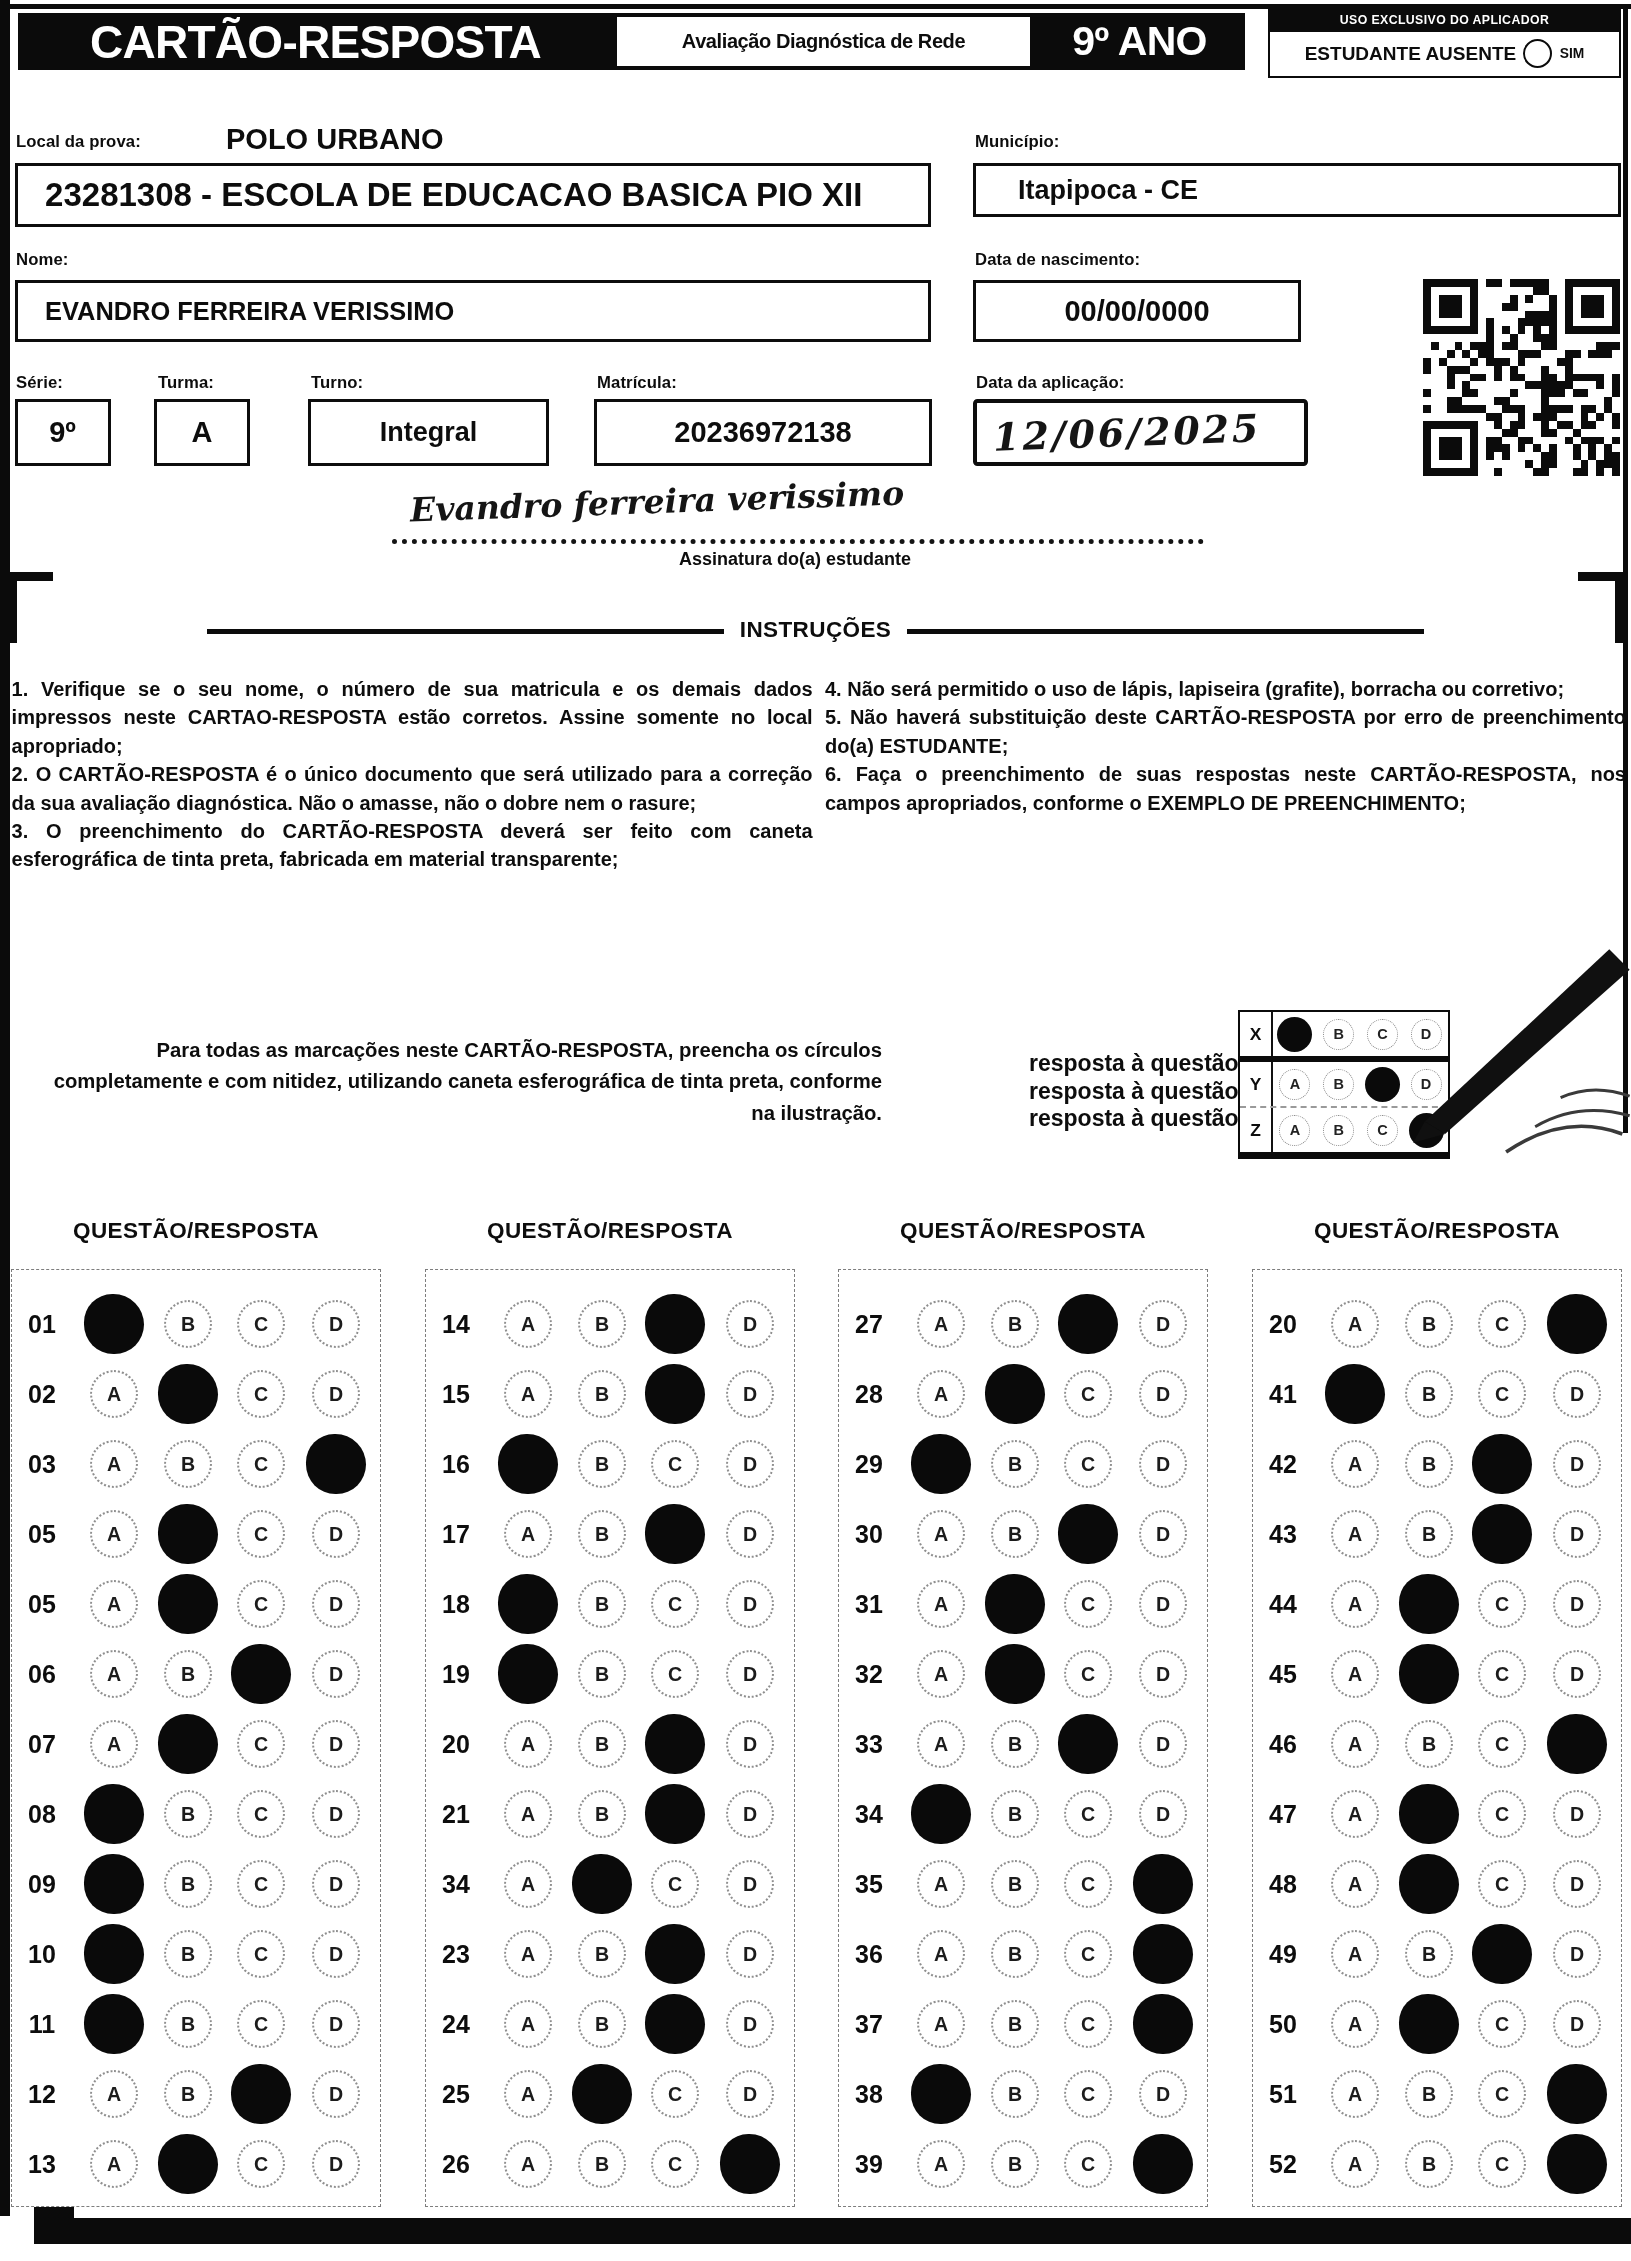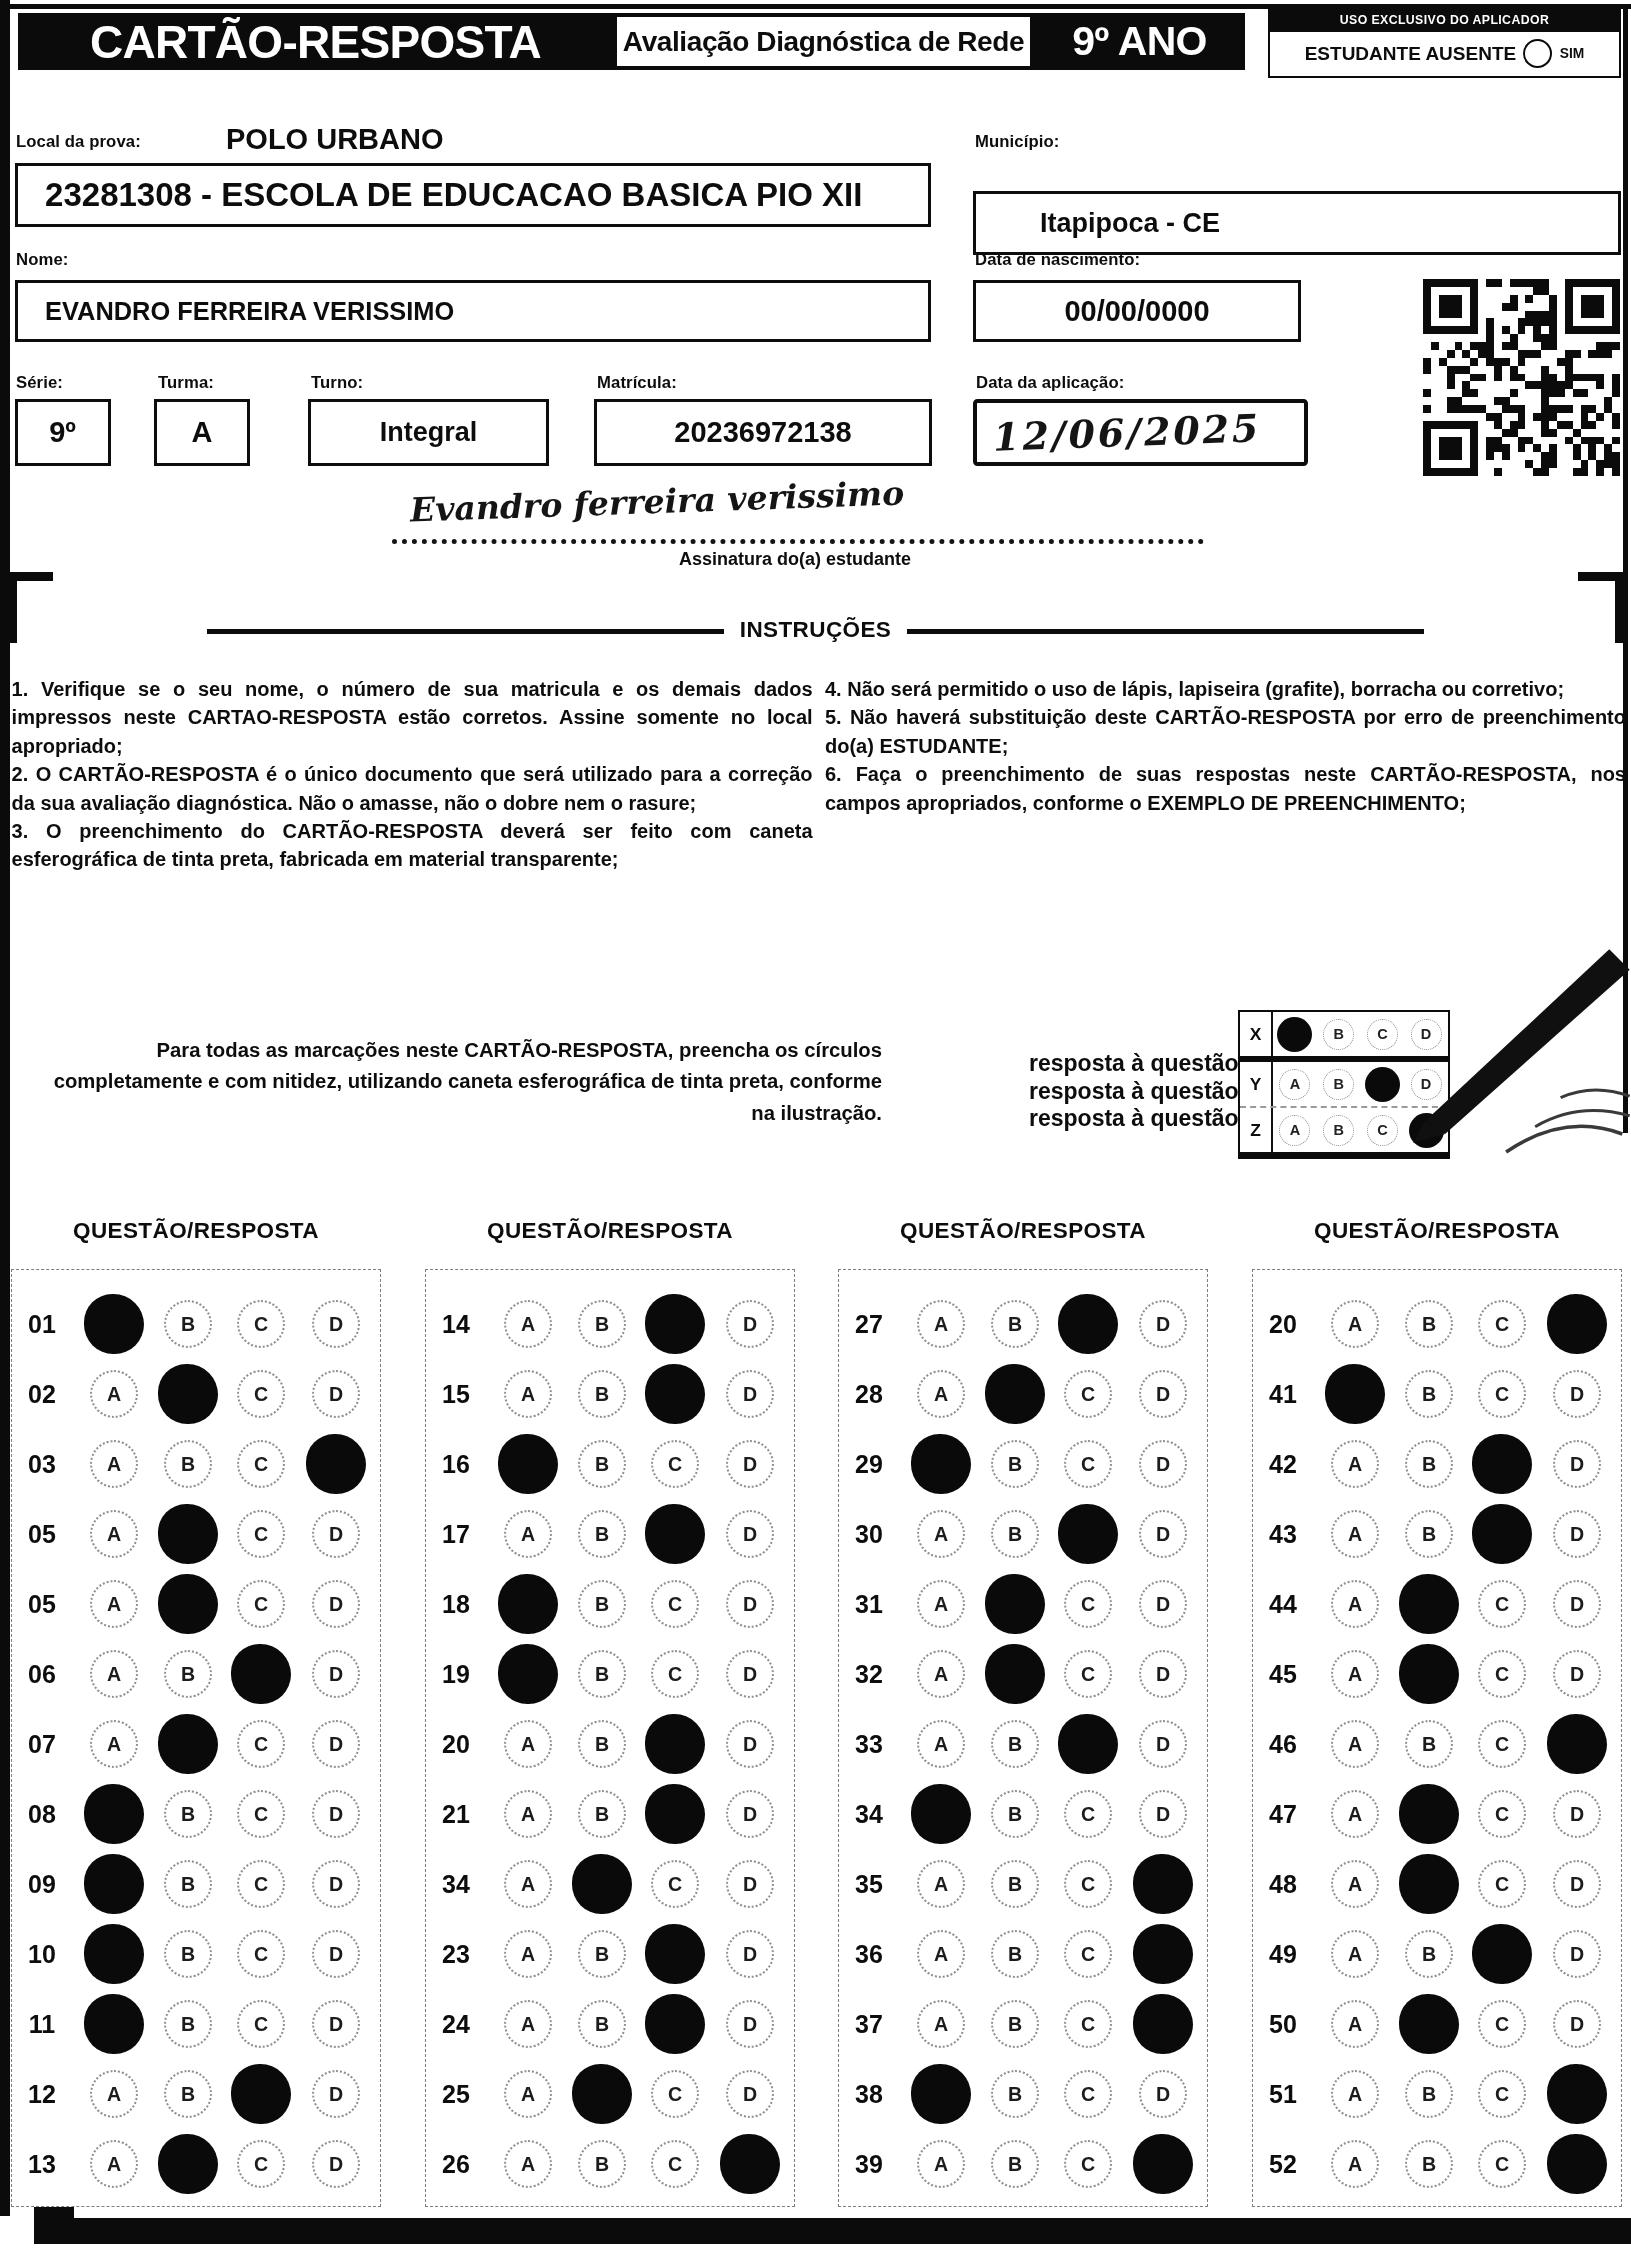--- a/index.html
+++ b/index.html
@@ -38,21 +38,21 @@
   <div class="abs scanbar" style="left:0;top:0;width:10.2px;height:2216px;"></div>
   <div class="abs scanbar" style="left:0;top:4.4px;width:1632px;height:4.4px;"></div>
   <div class="abs scanbar" style="left:1623px;top:5.8px;width:5.1px;height:1127px;"></div>
   <div class="abs scanbar" style="left:40px;top:2218px;width:1592px;height:26px;"></div>
   <div class="abs scanbar" style="left:34px;top:2169px;width:40px;height:75px;"></div>
 
   <div class="abs blackbox center" style="left:18px;top:13px;width:595px;height:57px;align-items:center;">
     <span class="b" style="font-size:46px;letter-spacing:-0.7px;">CARTÃO-RESPOSTA</span>
   </div>
   <div class="abs center" style="left:613px;top:13px;width:421px;height:57px;border:4.4px solid #0b0b0b;box-sizing:border-box;background:#fff;">
-    <span class="b" style="font-size:28px;letter-spacing:-0.4px;">Avaliação Diagnóstica de Rede</span>
+    <span class="b" style="font-size:20px;letter-spacing:-0.4px;">Avaliação Diagnóstica de Rede</span>
   </div>
   <div class="abs blackbox center" style="left:1034px;top:13px;width:211px;height:57px;">
     <span class="b" style="font-size:41px;letter-spacing:-0.7px;">9º ANO</span>
   </div>
 
   <div class="abs" style="left:1268px;top:8.7px;width:353px;height:70px;">
     <div class="blackbox center" style="height:23px;">
       <span class="b" style="font-size:12.3px;letter-spacing:0.4px;">USO EXCLUSIVO DO APLICADOR</span>
     </div>
     <div style="height:46px;border:2.9px solid #0b0b0b;border-top:none;box-sizing:border-box;display:flex;align-items:center;justify-content:center;gap:7.3px;background:#fff;">
@@ -62,21 +62,21 @@
     </div>
   </div>
 
   <div class="abs lbl" style="left:16px;top:132px;">Local da prova:</div>
   <div class="abs b" style="left:226px;top:123px;font-size:29px;">POLO URBANO</div>
   <div class="abs lbl" style="left:975px;top:132px;">Município:</div>
 
   <div class="abs fieldbox" style="left:14.5px;top:163px;width:916px;height:64px;padding-left:27.6px;">
     <span class="b" style="font-size:33px;">23281308 - ESCOLA DE EDUCACAO BASICA PIO XII</span>
   </div>
-  <div class="abs fieldbox" style="left:973px;top:163px;width:648px;height:64px;padding-left:64px;margin-top:28px;">
+  <div class="abs fieldbox" style="left:973px;top:163px;width:648px;height:54px;padding-left:42px;">
     <span class="b" style="font-size:27px;">Itapipoca - CE</span>
   </div>
 
   <div class="abs lbl" style="left:16px;top:250px;">Nome:</div>
   <div class="abs lbl" style="left:975px;top:250px;">Data de nascimento:</div>
 
   <div class="abs fieldbox" style="left:14.5px;top:280px;width:916px;height:62px;padding-left:27.6px;">
     <span class="b" style="font-size:25.4px;">EVANDRO FERREIRA VERISSIMO</span>
   </div>
   <div class="abs fieldbox center" style="left:973px;top:280px;width:328px;height:62px;">

